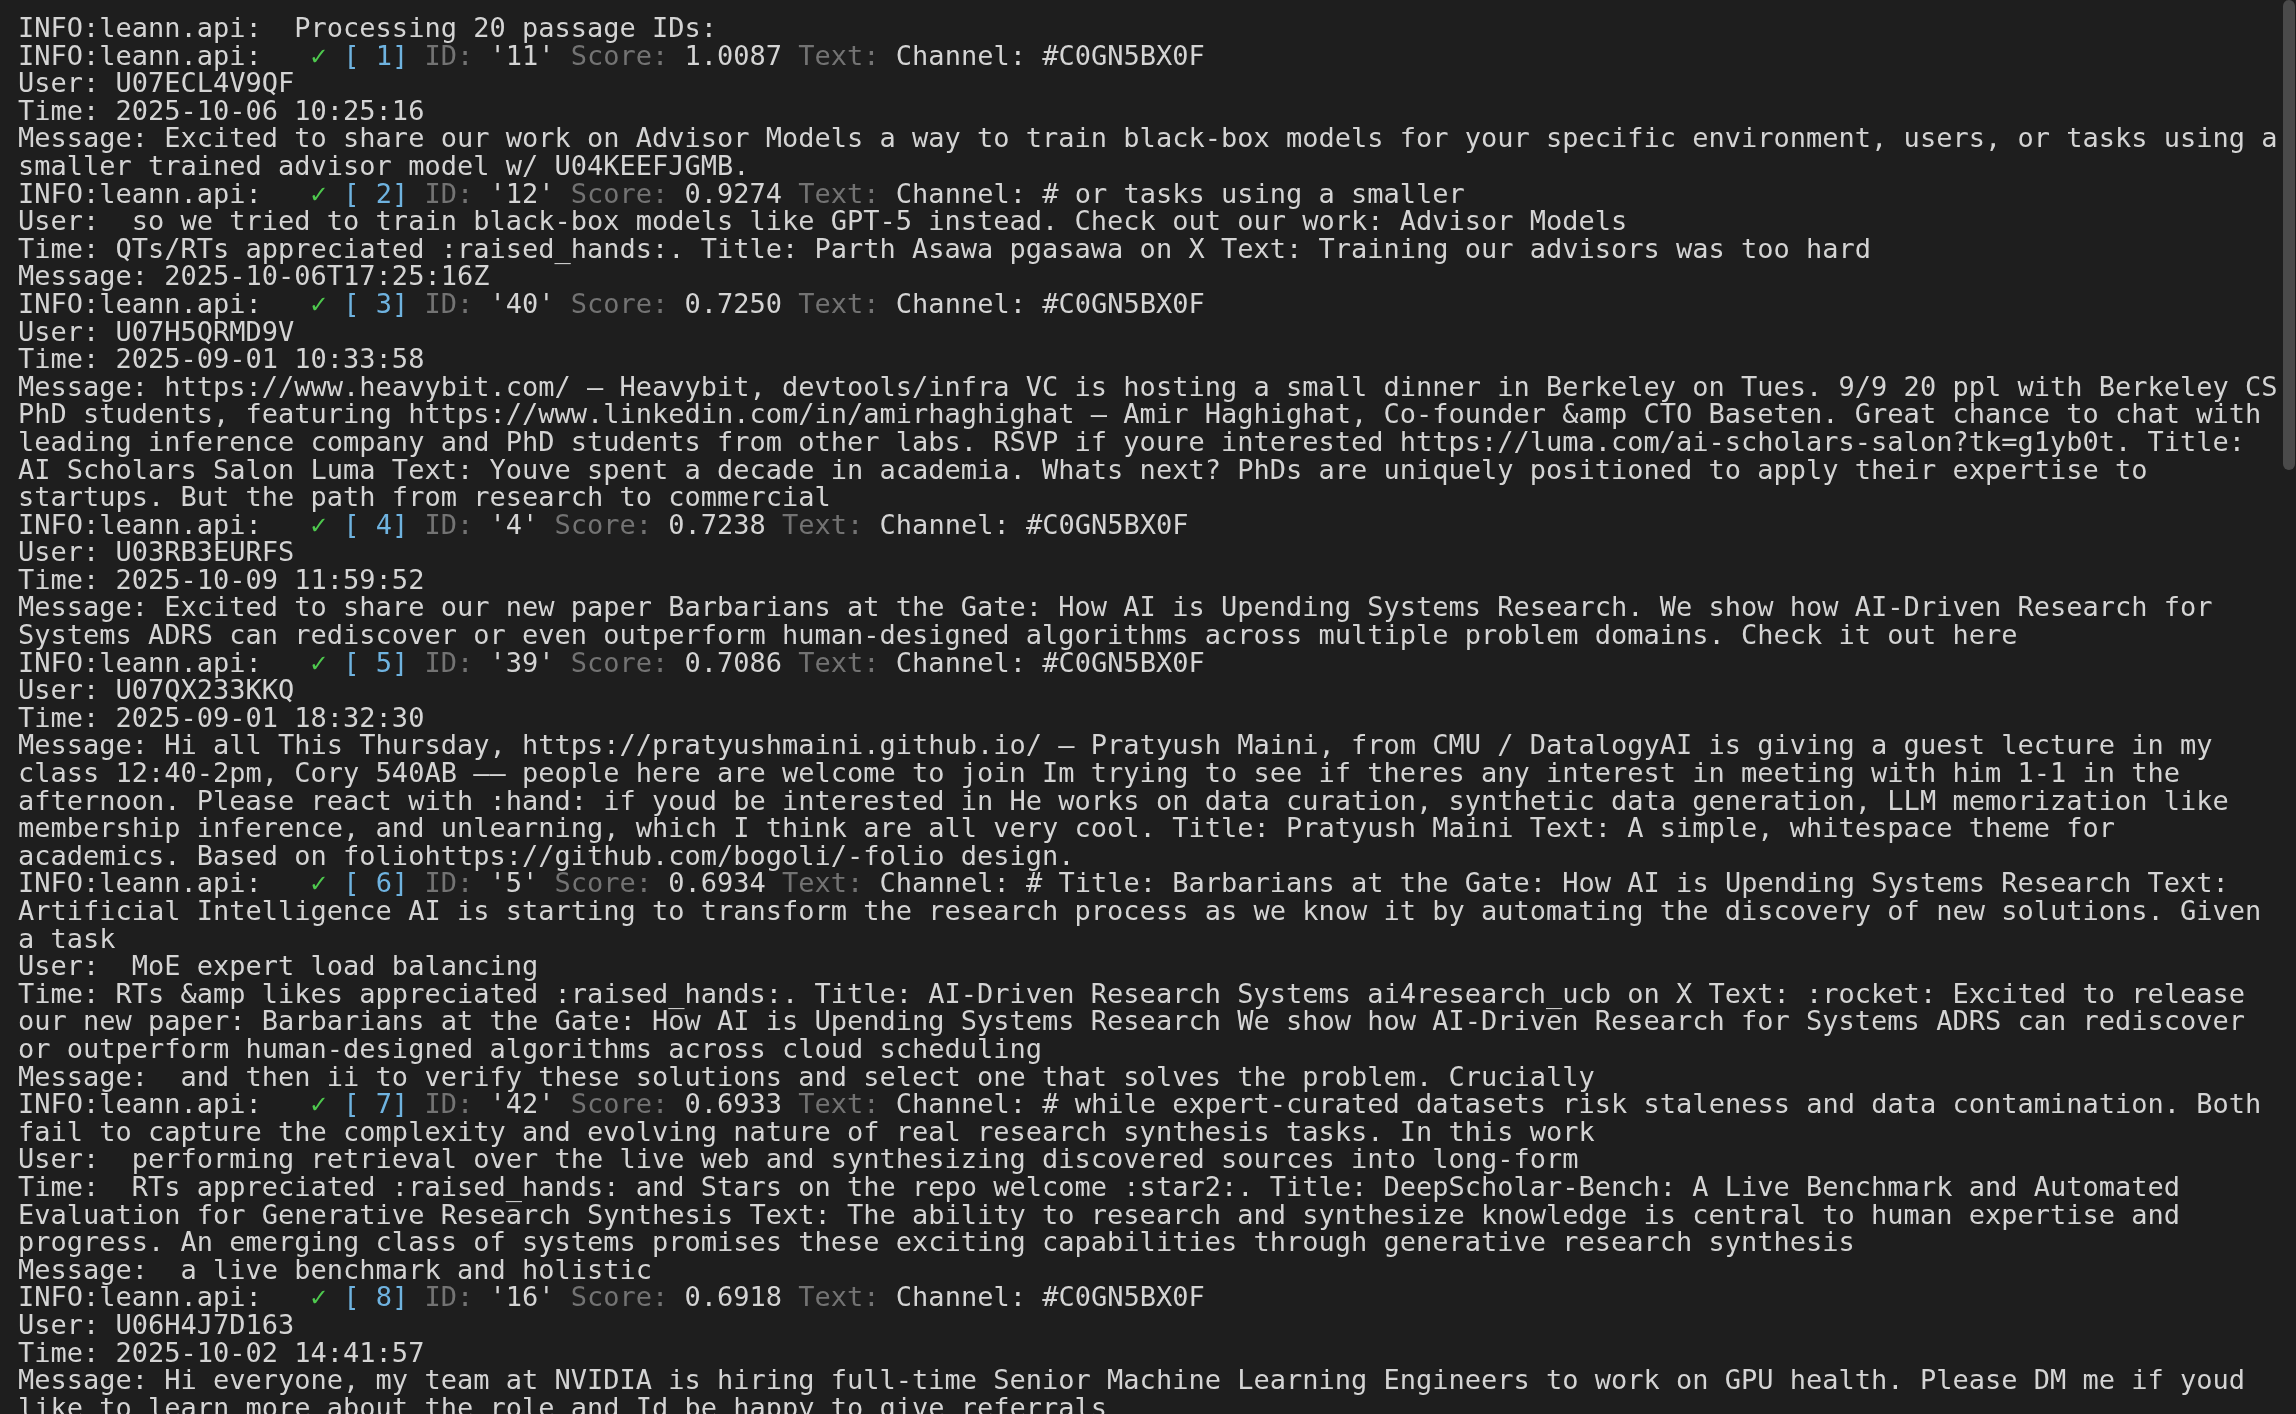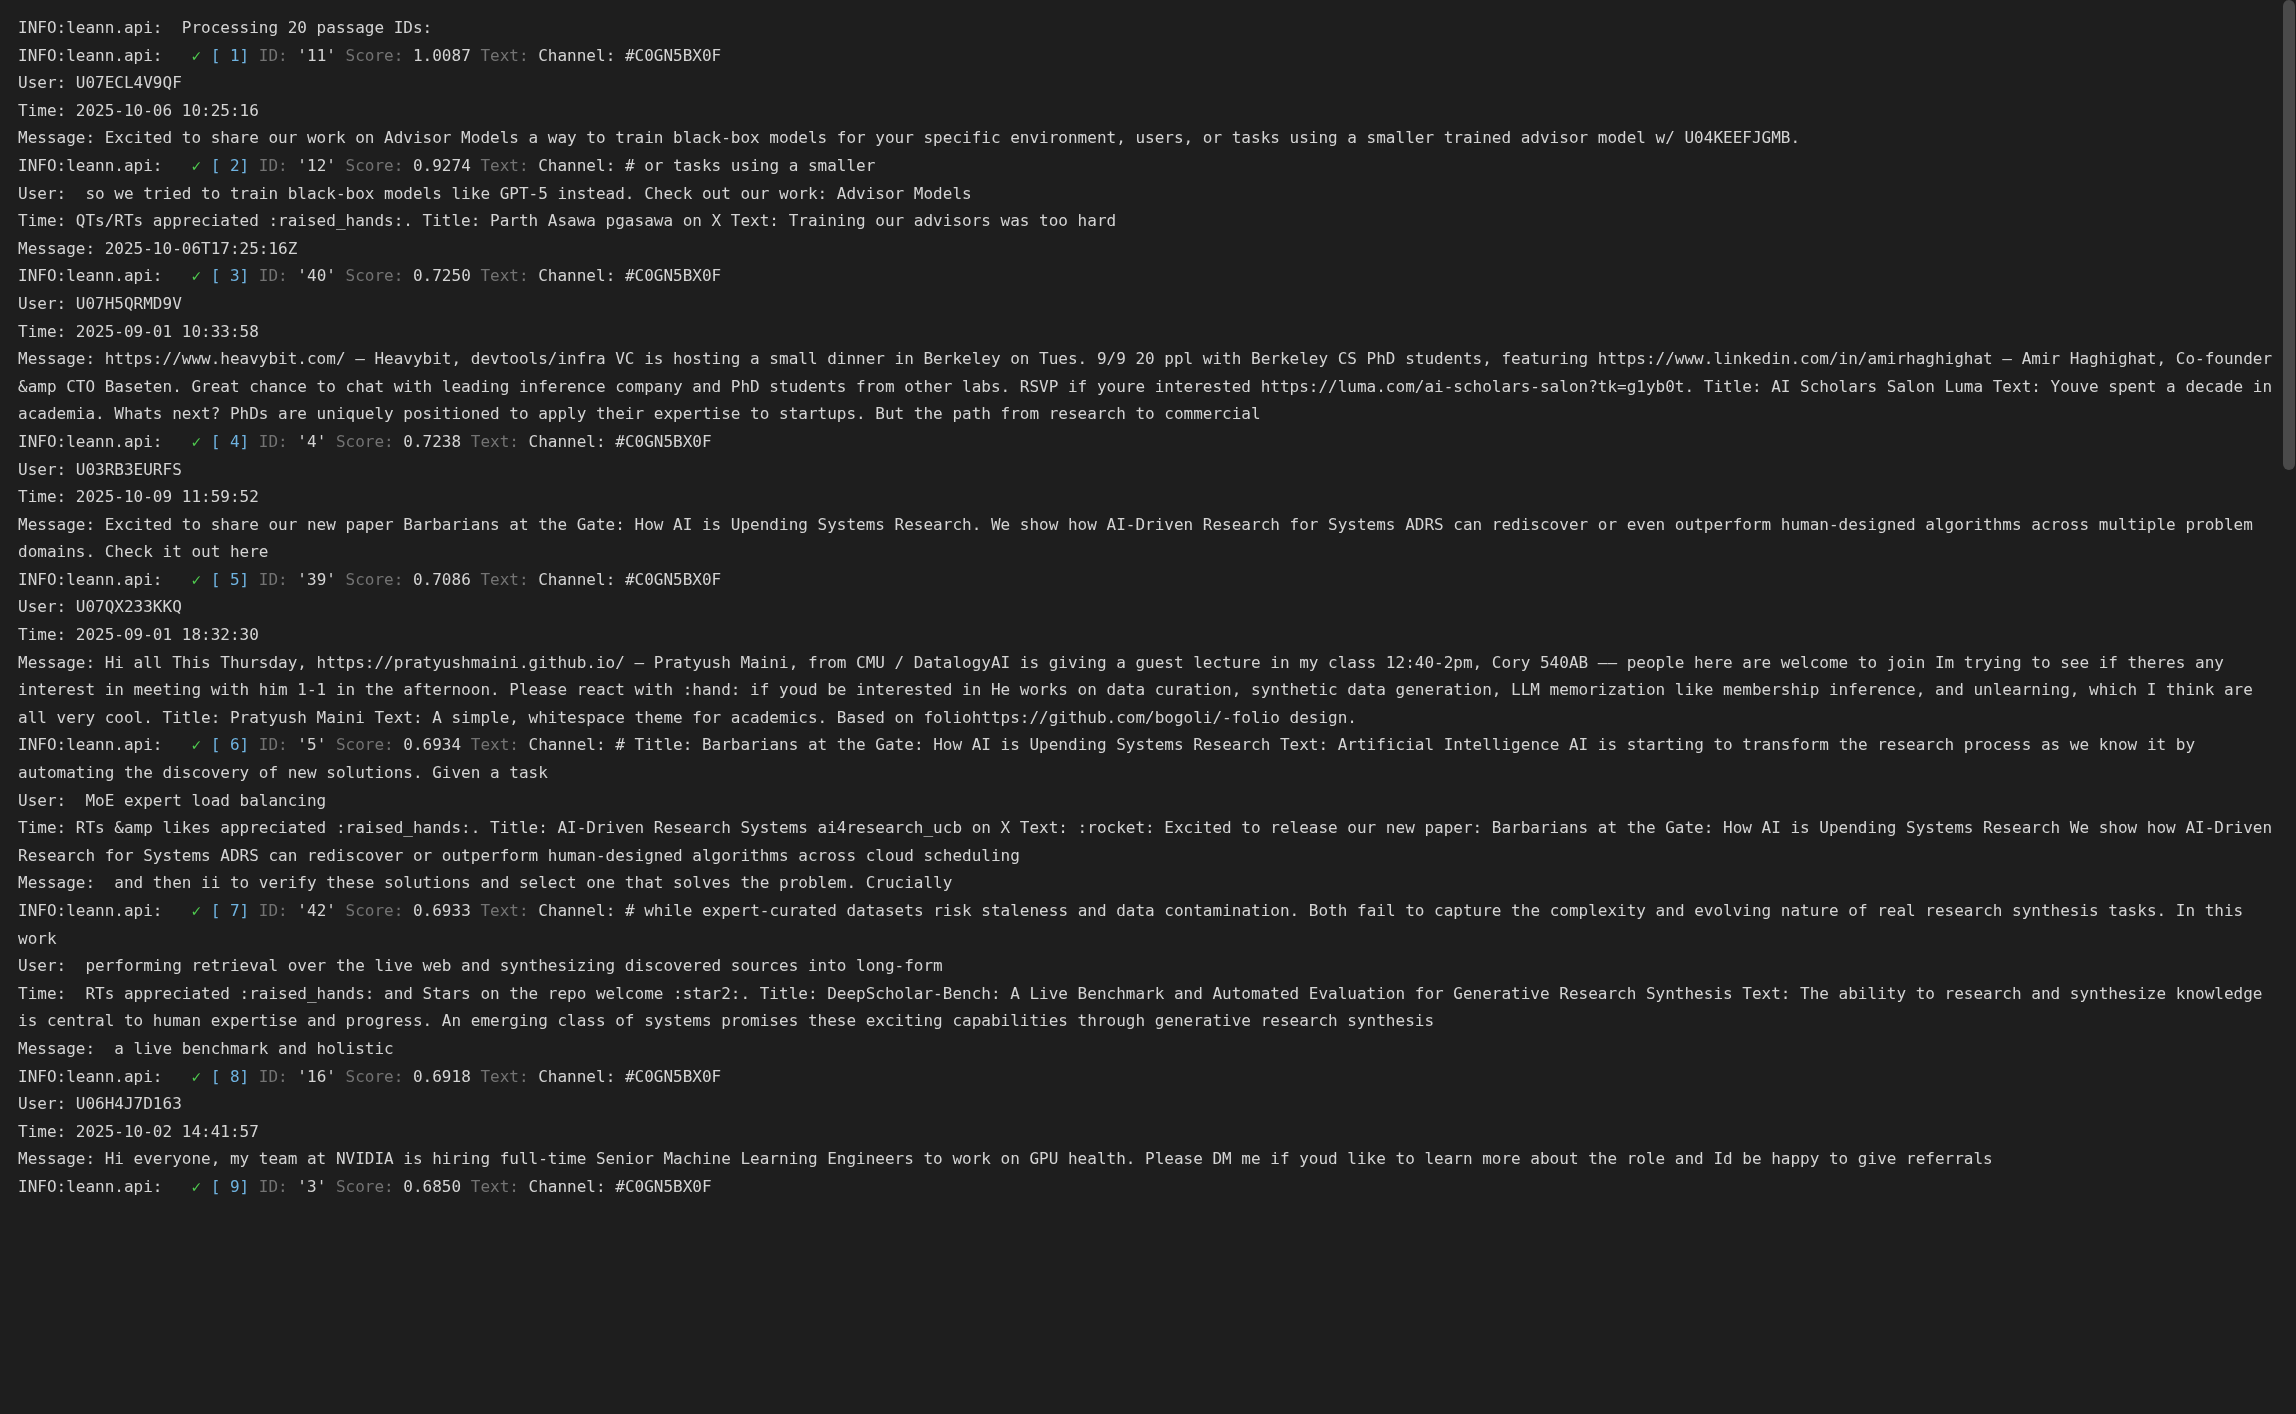--- a/index.html
+++ b/index.html
@@ -13,21 +13,21 @@
   body {
     font-family: "DejaVu Sans Mono", "Liberation Mono", monospace;
   }
   #terminal {
     box-sizing: border-box;
     width: 2296px;
     height: 1414px;
     background: #1e1e1e;
     padding: 14px 18px 0 18px;
     color: #d4d4d4;
-    font-size: 16px;
+    font-size: 27px;
     line-height: 27.6px;
     letter-spacing: 0px;
     white-space: pre-wrap;
     word-break: break-word;
     overflow: hidden;
   }
   .line {
     white-space: pre-wrap;
     word-break: break-word;
   }

